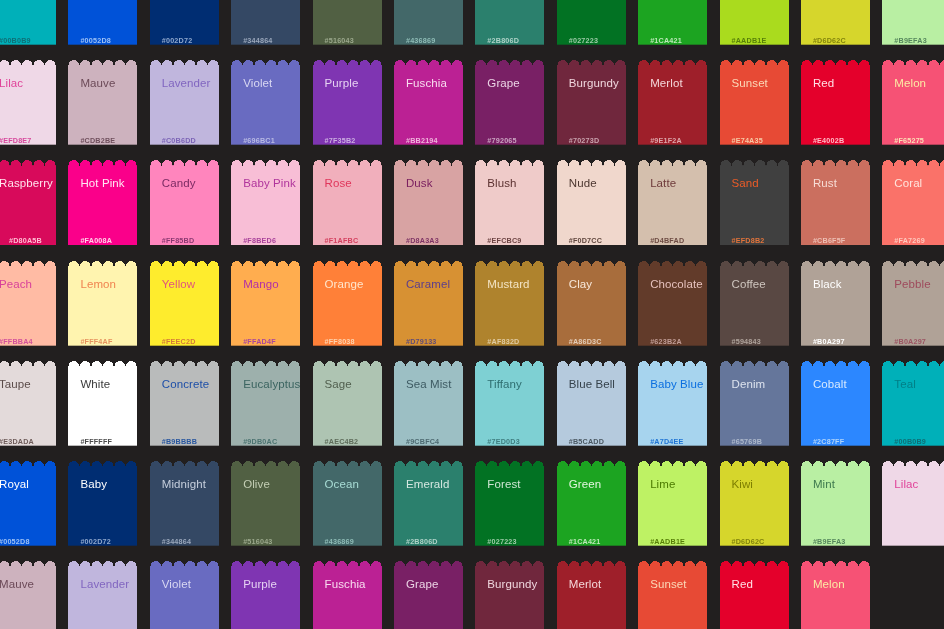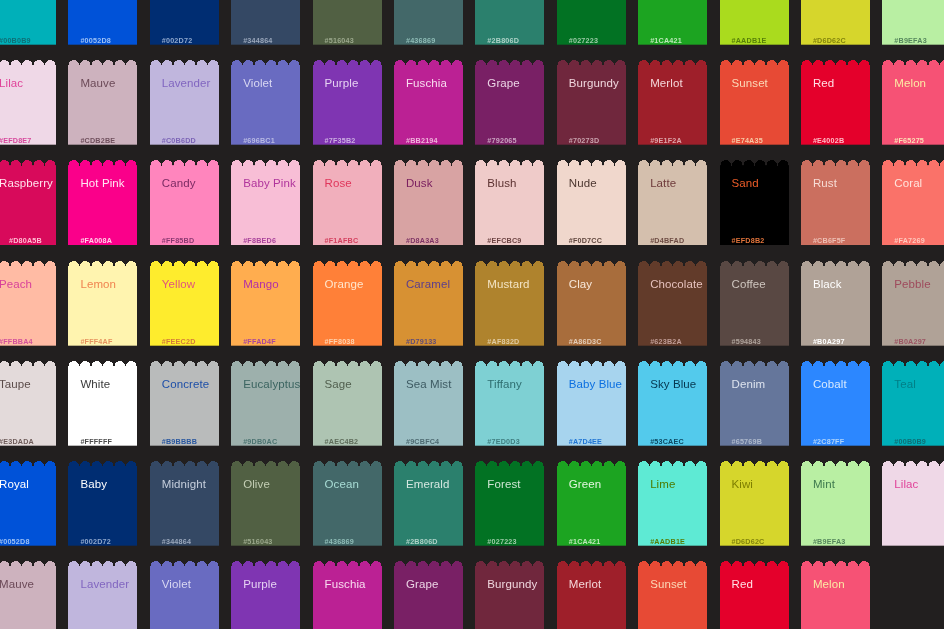--- a/index.html
+++ b/index.html
@@ -268,21 +268,21 @@
           <div class="swatch-hex" style="color: rgb(95, 70, 61);">#F0D7CC</div>
         </div>
       </div>
       <div class="swatch-cell">
         <div class="swatch" style="background: rgb(212, 191, 173);">
           <div class="swatch-name" style="color: rgb(110, 58, 58);">Latte</div>
           <div class="swatch-hex" style="color: rgb(109, 75, 67);">#D4BFAD</div>
         </div>
       </div>
       <div class="swatch-cell">
-        <div class="swatch" style="background: #000000; text-align: right;">
+        <div class="swatch" style="background: #404040; text-align: right;">
           <div class="swatch-name" style="color: rgb(235, 92, 40);">Sand</div>
           <div class="swatch-hex" style="color: rgb(226, 116, 59);">#EFD8B2</div>
         </div>
       </div>
       <div class="swatch-cell">
         <div class="swatch" style="background: rgb(203, 111, 95);">
           <div class="swatch-name" style="color: rgb(247, 220, 213);">Rust</div>
           <div class="swatch-hex" style="color: rgb(237, 191, 180);">#CB6F5F</div>
         </div>
       </div>
@@ -400,32 +400,32 @@
           <div class="swatch-hex" style="color: rgb(78, 106, 113);">#9CBFC4</div>
         </div>
       </div>
       <div class="swatch-cell">
         <div class="swatch" style="background: rgb(126, 208, 211);">
           <div class="swatch-name" style="color: rgb(47, 111, 113);">Tiffany</div>
           <div class="swatch-hex" style="color: rgb(63, 125, 127);">#7ED0D3</div>
         </div>
       </div>
       <div class="swatch-cell">
+        <div class="swatch" style="background: rgb(181, 202, 221);">
+          <div class="swatch-name" style="color: rgb(53, 66, 75);">Blue Bell</div>
+          <div class="swatch-hex" style="color: rgb(75, 88, 98);">#B5CADD</div>
+        </div>
+      </div>
+      <div class="swatch-cell">
         <div class="swatch" style="background: rgb(167, 212, 238);">
           <div class="swatch-name" style="color: rgb(11, 111, 224);">Baby Blue</div>
           <div class="swatch-hex" style="color: rgb(31, 116, 212);">#A7D4EE</div>
         </div>
       </div>
       <div class="swatch-cell">
-        <div class="swatch" style="background: rgb(83, 202, 236);">
-          <div class="swatch-name" style="color: rgb(6, 55, 79);">Sky Blue</div>
-          <div class="swatch-hex" style="color: rgb(13, 74, 99);">#53CAEC</div>
-        </div>
-      </div>
-      <div class="swatch-cell">
         <div class="swatch" style="background: rgb(101, 118, 155);">
           <div class="swatch-name" style="color: rgb(221, 227, 238);">Denim</div>
           <div class="swatch-hex" style="color: rgb(174, 185, 204);">#65769B</div>
         </div>
       </div>
       <div class="swatch-cell">
         <div class="swatch" style="background: rgb(44, 135, 255);">
           <div class="swatch-name" style="color: rgb(214, 233, 255);">Cobalt</div>
           <div class="swatch-hex" style="color: rgb(175, 211, 251);">#2C87FF</div>
         </div>
@@ -478,21 +478,21 @@
           <div class="swatch-hex" style="color: rgb(158, 203, 168);">#027223</div>
         </div>
       </div>
       <div class="swatch-cell">
         <div class="swatch" style="background: rgb(28, 164, 33);">
           <div class="swatch-name" style="color: rgb(227, 246, 224);">Green</div>
           <div class="swatch-hex" style="color: rgb(188, 232, 185);">#1CA421</div>
         </div>
       </div>
       <div class="swatch-cell">
-        <div class="swatch" style="background: #5eead4;">
+        <div class="swatch" style="background: #bef264;">
           <div class="swatch-name" style="color: rgb(76, 122, 0);">Lime</div>
           <div class="swatch-hex" style="color: rgb(86, 127, 8);">#AADB1E</div>
         </div>
       </div>
       <div class="swatch-cell">
         <div class="swatch" style="background: rgb(214, 214, 44);">
           <div class="swatch-name" style="color: rgb(126, 127, 0);">Kiwi</div>
           <div class="swatch-hex" style="color: rgb(130, 132, 12);">#D6D62C</div>
         </div>
       </div>

